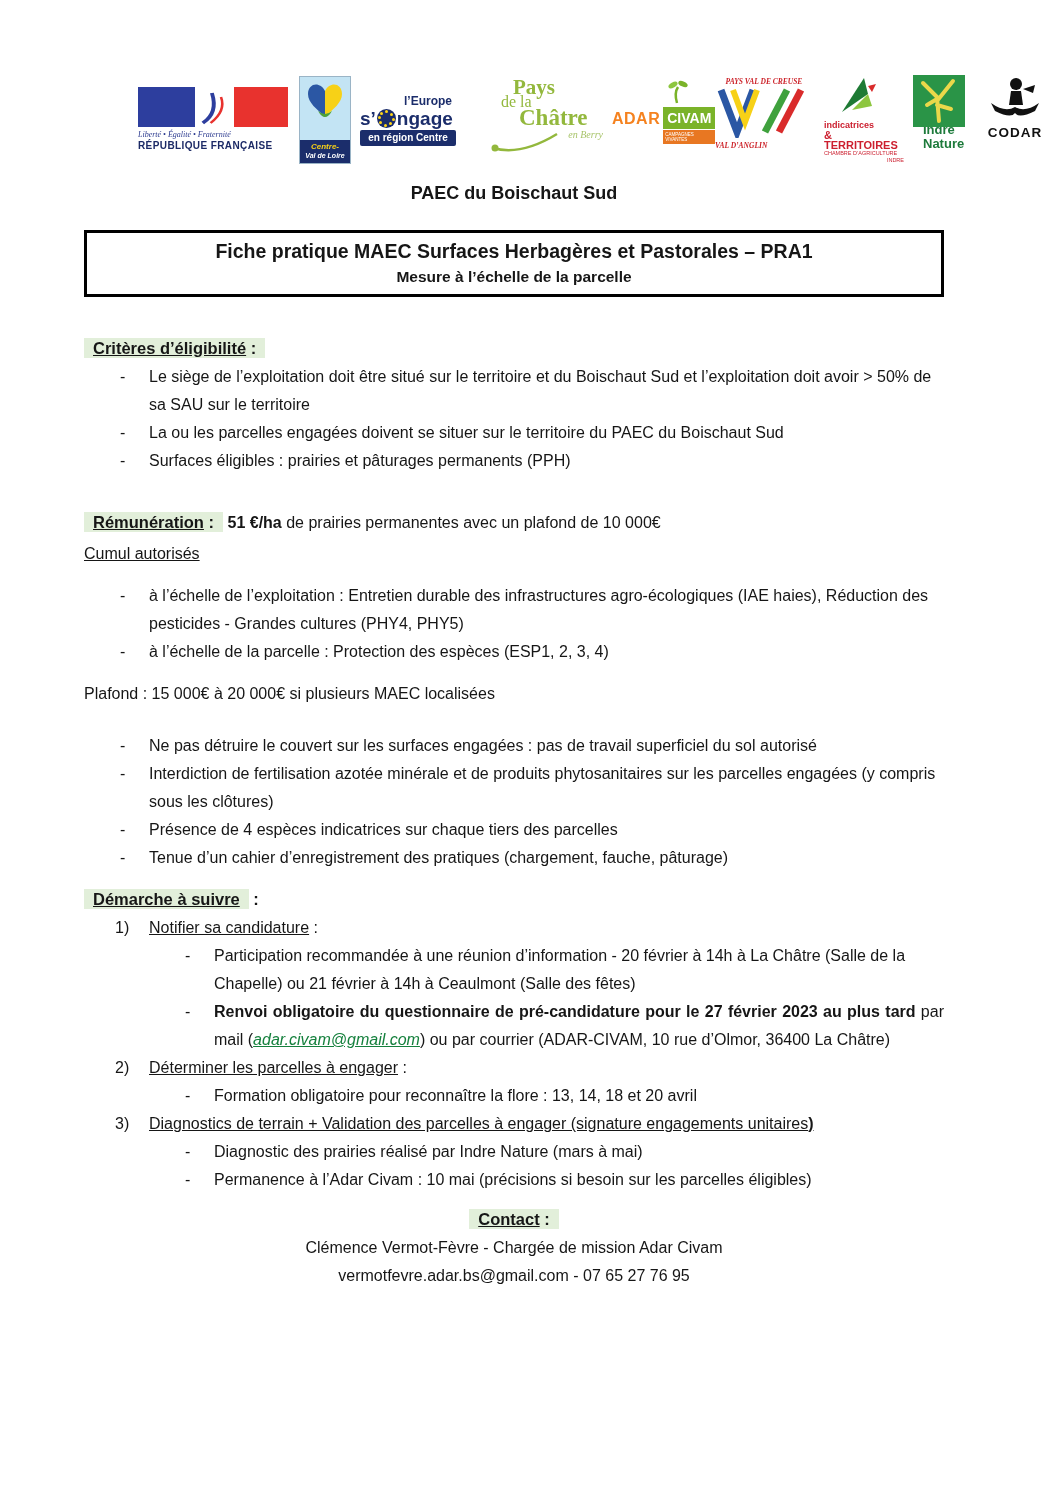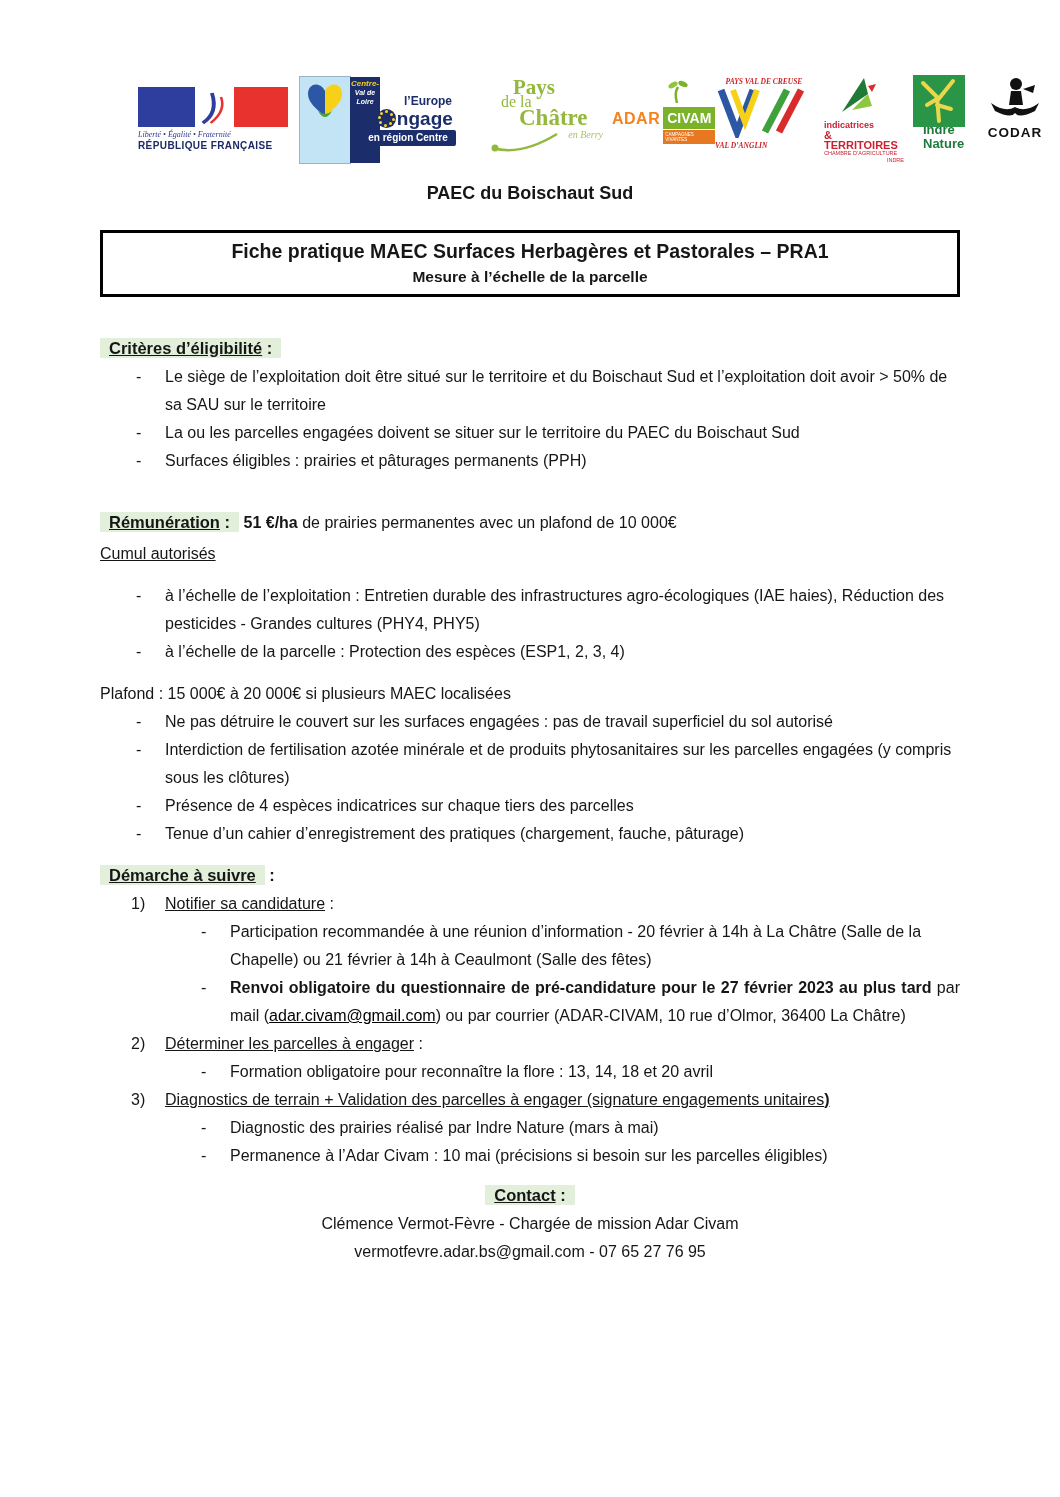--- a/index.html
+++ b/index.html
@@ -20,21 +20,21 @@
   
   .logo-rf { width: 152px; text-align: left; }
   .rf-flag { width: 150px; height: 40px; display: flex; }
   .rf-b { flex: 0 0 38%; background: #2d3e9e; }
   .rf-w { flex: 0 0 26%; background: #fff; position: relative; }
   .rf-r { flex: 0 0 36%; background: #e8322e; }
   .rf-motto { font-family: "Liberation Serif", serif; font-style: italic; font-size: 8px; color: #2b3a8f; line-height: 11px; margin-top: 2px; white-space: nowrap; }
   .rf-name { font-size: 10px; font-weight: bold; color: #1c2a66; letter-spacing: .4px; line-height: 12px; white-space: nowrap; }
 
   
-  .logo-cvl { width: 52px; height: 88px; border: 1px solid #9ab4c6; display: flex; flex-direction: row; }
+  .logo-cvl { width: 52px; height: 88px; border: 1px solid #9ab4c6; display: flex; flex-direction: column; }
   .cvl-top { flex: 1; background: #c3e4f4; position: relative; }
   .cvl-band { background: #1b2d6b; padding: 2px 1px 3px; text-align: center; }
   .cvl-l1 { font-size: 8px; font-weight: bold; font-style: italic; color: #f7d117; line-height: 9px; }
   .cvl-l2 { font-size: 7px; font-weight: bold; font-style: italic; color: #ffffff; line-height: 9px; }
 
   
   .logo-eu { width: 96px; margin-right: 26px; }
   .eu-l1 { text-align: right; color: #1b2d6b; font-weight: bold; font-size: 12px; line-height: 14px; padding-right: 4px; }
   .eu-l2 { color: #1b2d6b; font-weight: bold; font-size: 19px; line-height: 22px; display: flex; align-items: center; }
   .eu-o { display: inline-block; width: 19px; height: 19px; border-radius: 50%; background: #1b2d6b; position: relative; margin: 0 1px; }
@@ -71,21 +71,21 @@
   
   .logo-in { width: 64px; height: 90px; }
   .in-sq { width: 52px; height: 52px; background: #2a9447; position: relative; }
   .in-txt { color: #1d7a3b; font-weight: bold; font-size: 13px; line-height: 14px; margin-left: 10px; margin-top: -4px; }
 
   
   .logo-codar { width: 58px; height: 85px; text-align: center; }
   .codar-txt { color: #111; font-weight: bold; font-size: 13.5px; letter-spacing: 1px; margin-top: 2px; }
 
   
-  .doc { position: absolute; top: 182px; left: 100px; width: 860px; font-size: 16px; line-height: 28px; color: #161616; }
+  .doc { position: absolute; top: 182px; left: 84px; width: 860px; font-size: 16px; line-height: 28px; color: #161616; }
 
   .page-title { text-align: center; font-weight: bold; font-size: 18px; line-height: 22px; margin-bottom: 26px; }
 
   .title-box { border: 3px solid #000; text-align: center; padding: 3px 6px 7px; margin-bottom: 36px; }
   .box-l1 { font-weight: bold; font-size: 19.5px; line-height: 30px; }
   .box-l2 { font-weight: bold; font-size: 15.5px; line-height: 21px; }
 
   .sec-head { font-weight: bold; font-size: 16.5px; line-height: 30px; }
   .hl { background: #e2efda; padding: 1px 9px; }
   .u { text-decoration: underline; }
@@ -97,21 +97,21 @@
 
   .rem-line { line-height: 31px; }
   .cumul { line-height: 31px; }
 
   .step { position: relative; padding-left: 65px; line-height: 28px; }
   .step-num { position: absolute; left: 31px; top: 0; }
   .sb { position: relative; padding-left: 130px; line-height: 28px; }
   .sb::before { content: "-"; position: absolute; left: 101px; top: 0; }
   .just { text-align: justify; }
 
-  a.mail { color: #000000; text-decoration: underline; }
+  a.mail { color: #15803d; text-decoration: underline; font-style: italic; }
 
   .contact { text-align: center; margin-top: 10px; }
   .contact .sec-head { display: inline-block; }
   .bold { font-weight: bold; }
 </style>
 </head>
 <body>
 
 <div class="page">
 
@@ -260,21 +260,21 @@
       <span class="sec-head hl"><span class="u">Rémunération</span><span> :</span></span>
       <span class="bold">51 €/ha</span><span> de prairies permanentes avec un plafond de 10 000€</span>
     </div>
     <div class="cumul">
       <span class="u">Cumul autorisés</span>
     </div>
     <div class="bullets" style="margin-top:13px; margin-bottom:14px;">
       <div class="b">à l’échelle de l’exploitation : Entretien durable des infrastructures agro-écologiques (IAE haies), Réduction des pesticides - Grandes cultures (PHY4, PHY5)</div>
       <div class="b">à l’échelle de la parcelle : Protection des espèces (ESP1, 2, 3, 4)</div>
     </div>
-    <div style="">Plafond : 15 000€ à 20 000€  si plusieurs MAEC localisées</div>
+    <div style="margin-bottom:24px;">Plafond : 15 000€ à 20 000€  si plusieurs MAEC localisées</div>
 
     <div class="bullets" style="margin-bottom:12px;">
       <div class="b">Ne pas détruire le couvert sur les surfaces engagées : pas de travail superficiel du sol autorisé</div>
       <div class="b">Interdiction de fertilisation azotée minérale et de produits phytosanitaires sur les parcelles engagées (y compris sous les clôtures)</div>
       <div class="b">Présence de 4 espèces indicatrices sur chaque tiers des parcelles</div>
       <div class="b">Tenue d’un cahier d’enregistrement des pratiques (chargement, fauche, pâturage)</div>
     </div>
 
     <div class="sec-head">
       <span class="hl"><span class="u">Démarche à suivre</span></span><span class="bold"> :</span>

